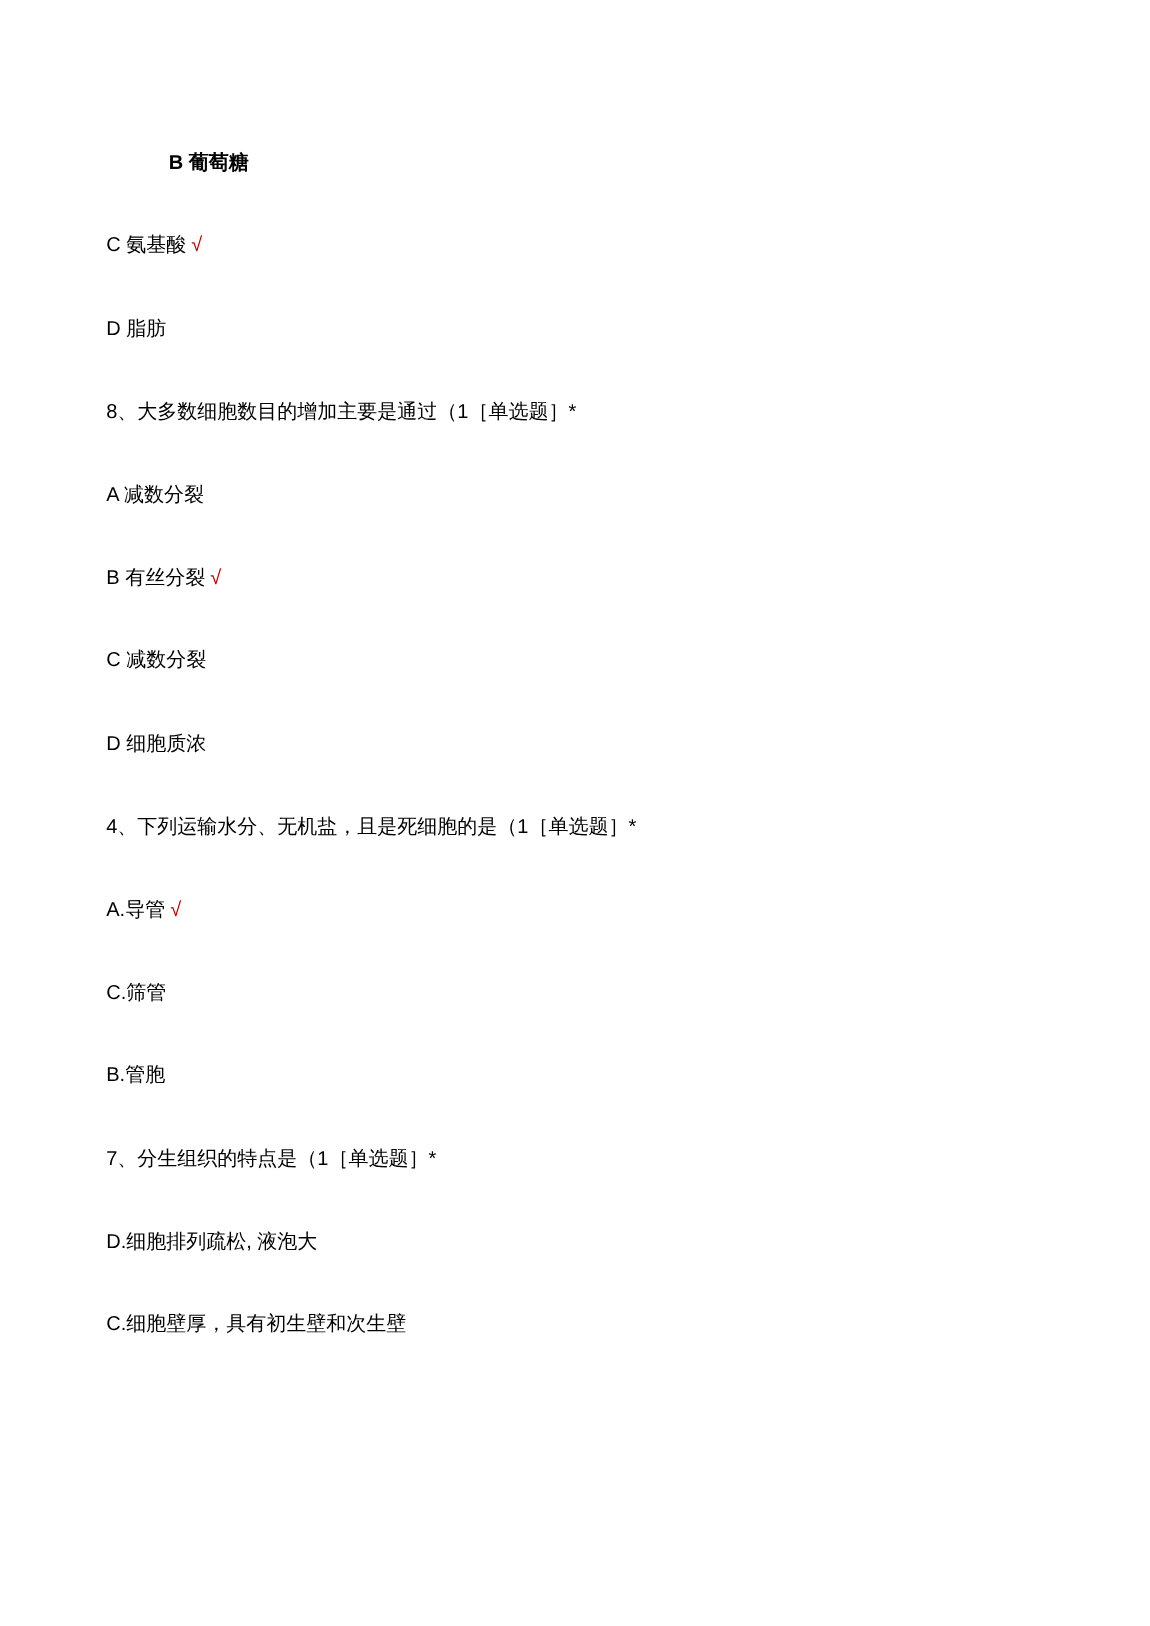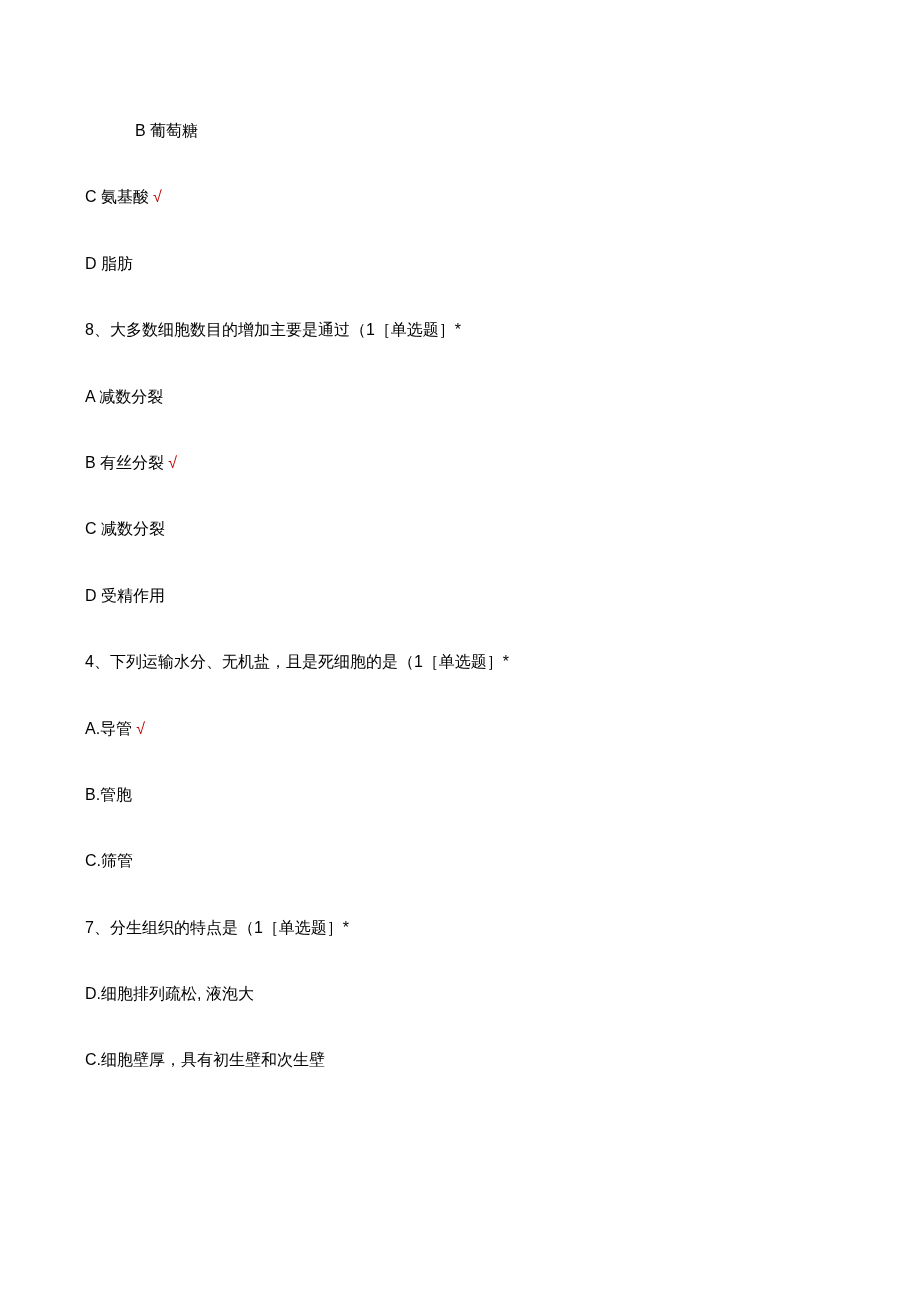--- a/index.html
+++ b/index.html
@@ -10,20 +10,21 @@
     body {
       width: 920px;
       height: 1301px;
       background: #ffffff;
       font-family: "Microsoft YaHei", "SimSun", sans-serif;
       padding: 120px 85px 0 85px;
     }
     .option-b-first {
       padding-left: 50px;
       margin-bottom: 44px;
+      font-weight: bold;
     }
     .line {
       margin-bottom: 44px;
       font-size: 16px;
       color: #000000;
       line-height: 1.4;
     }
     .correct {
       color: #c00000;
       margin-left: 4px;
@@ -33,21 +34,21 @@
 <body>
 
 <div id="content">
     <div class="line option-b-first"><span>B 葡萄糖</span></div>
     <div class="line"><span>C 氨基酸</span><span class="correct">√</span></div>
     <div class="line"><span>D 脂肪</span></div>
     <div class="line"><span>8、大多数细胞数目的增加主要是通过（1［单选题］*</span></div>
     <div class="line"><span>A 减数分裂</span></div>
     <div class="line"><span>B 有丝分裂</span><span class="correct">√</span></div>
     <div class="line"><span>C 减数分裂</span></div>
-    <div class="line"><span>D 受精作用</span></div>
+    <div class="line"><span>D 细胞质浓</span></div>
     <div class="line"><span>4、下列运输水分、无机盐，且是死细胞的是（1［单选题］*</span></div>
     <div class="line"><span>A.导管</span><span class="correct">√</span></div>
+    <div class="line"><span>C.筛管</span></div>
     <div class="line"><span>B.管胞</span></div>
-    <div class="line"><span>C.筛管</span></div>
     <div class="line"><span>7、分生组织的特点是（1［单选题］*</span></div>
     <div class="line"><span>D.细胞排列疏松, 液泡大</span></div>
     <div class="line"><span>C.细胞壁厚，具有初生壁和次生壁</span></div>
   </div>
 
 </body></html>

